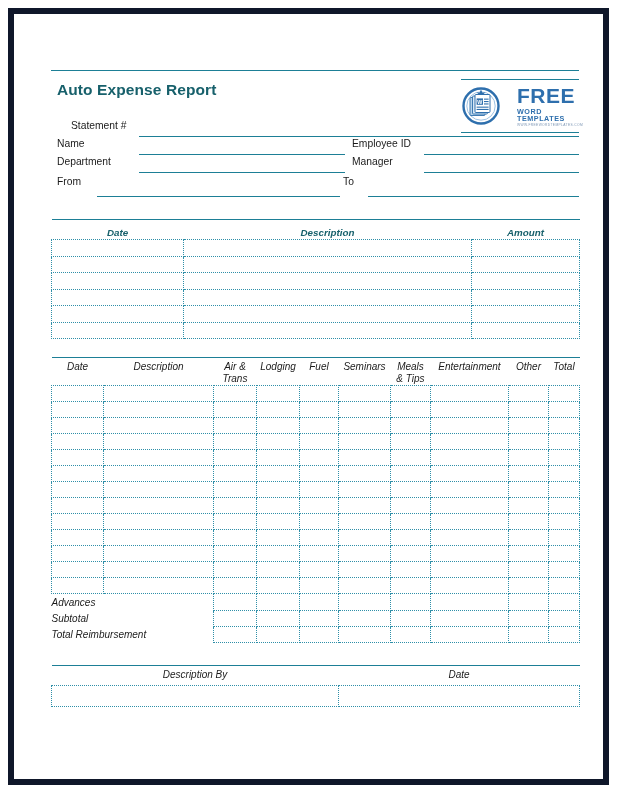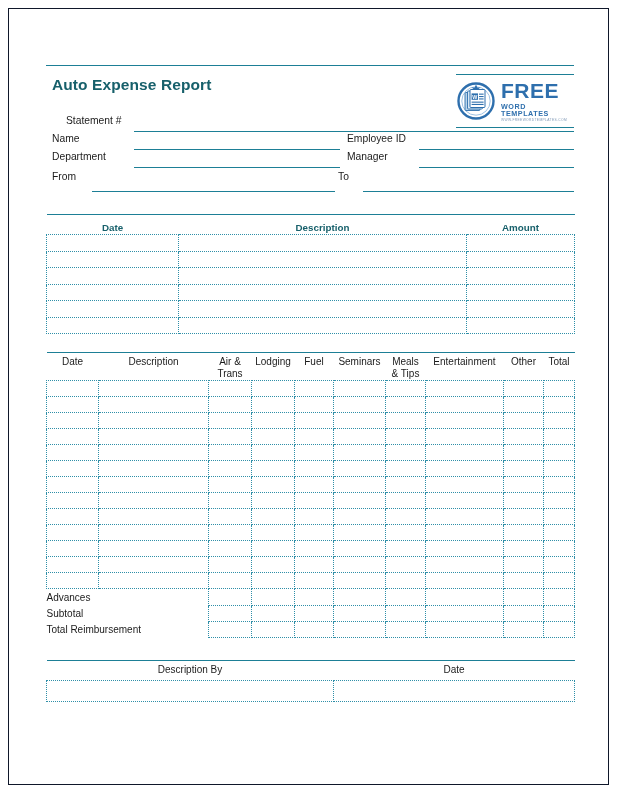--- a/index.html
+++ b/index.html
@@ -14,21 +14,21 @@
     -webkit-font-smoothing: antialiased;
   }
 
   
   .page {
     position: absolute;
     left: 8px;
     top: 8px;
     width: 601px;
     height: 777px;
-    border: 1px solid #0f172a;
+    border: 6px solid #0f172a;
     background: #ffffff;
     box-sizing: border-box;
     overflow: hidden;
   }
 
   .sheet {
     position: absolute;
     left: 37px;
     top: 56px;
     width: 528px;
@@ -51,21 +51,21 @@
 
   
   .logo {
     position: absolute;
     right: 0;
     top: 14px;
     width: 118px;
     height: 44px;
     display: flex;
     align-items: center;
-    gap: 5px;
+    gap: 16px;
   }
   .logo-mark { width: 40px; height: 40px; flex: 0 0 40px; }
   .logo-text { display: flex; flex-direction: column; line-height: 1; }
   .logo-free {
     font-size: 21px;
     font-weight: bold;
     color: #2e6fad;
     letter-spacing: 0.5px;
   }
   .logo-word {
@@ -125,20 +125,21 @@
     line-height: 15px;
     padding-left: 5px;
     box-sizing: border-box;
   }
 
   
   .tbl {
     border-collapse: collapse;
     width: 528px;
     table-layout: fixed;
+    font-style: italic;
   }
   .tbl td, .tbl th {
     padding: 0;
     margin: 0;
     font-weight: normal;
   }
 
   .top-rule td {
     border-top: 1.4px solid #1d7f96;
     height: 2px;

